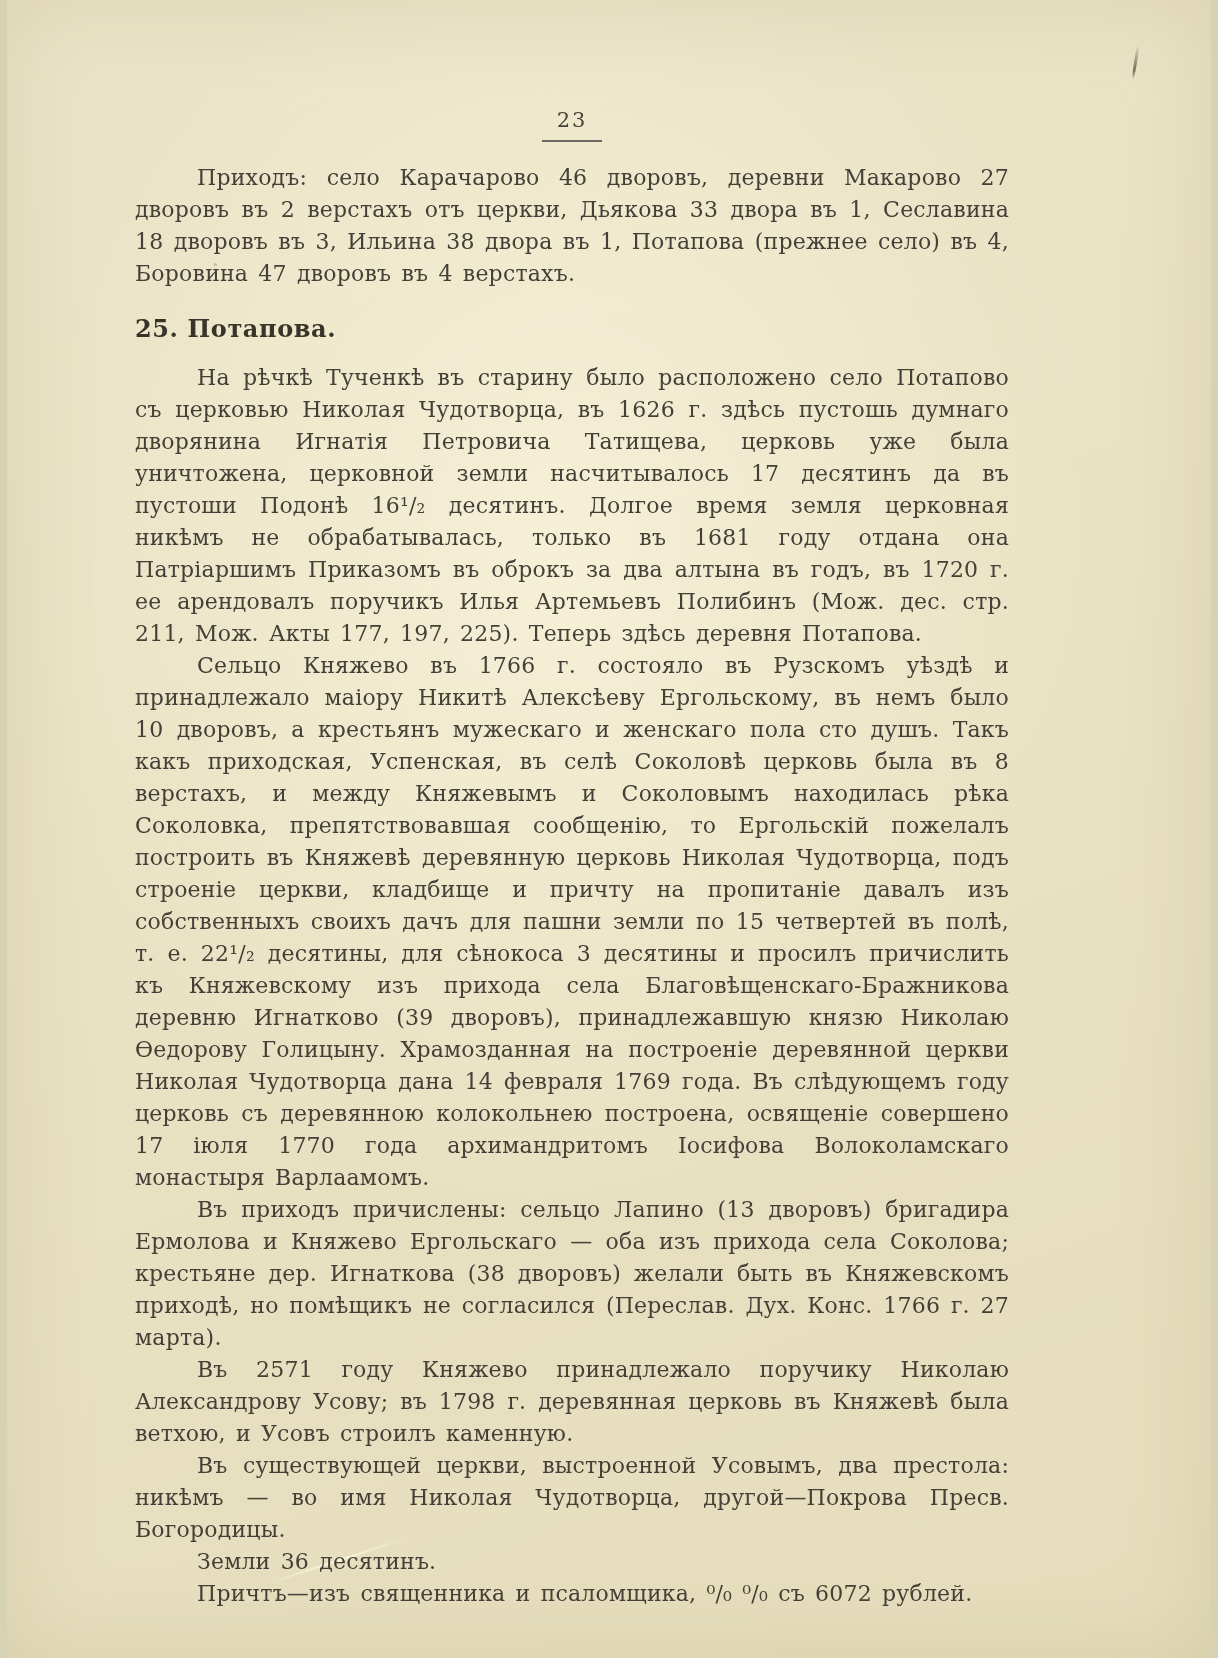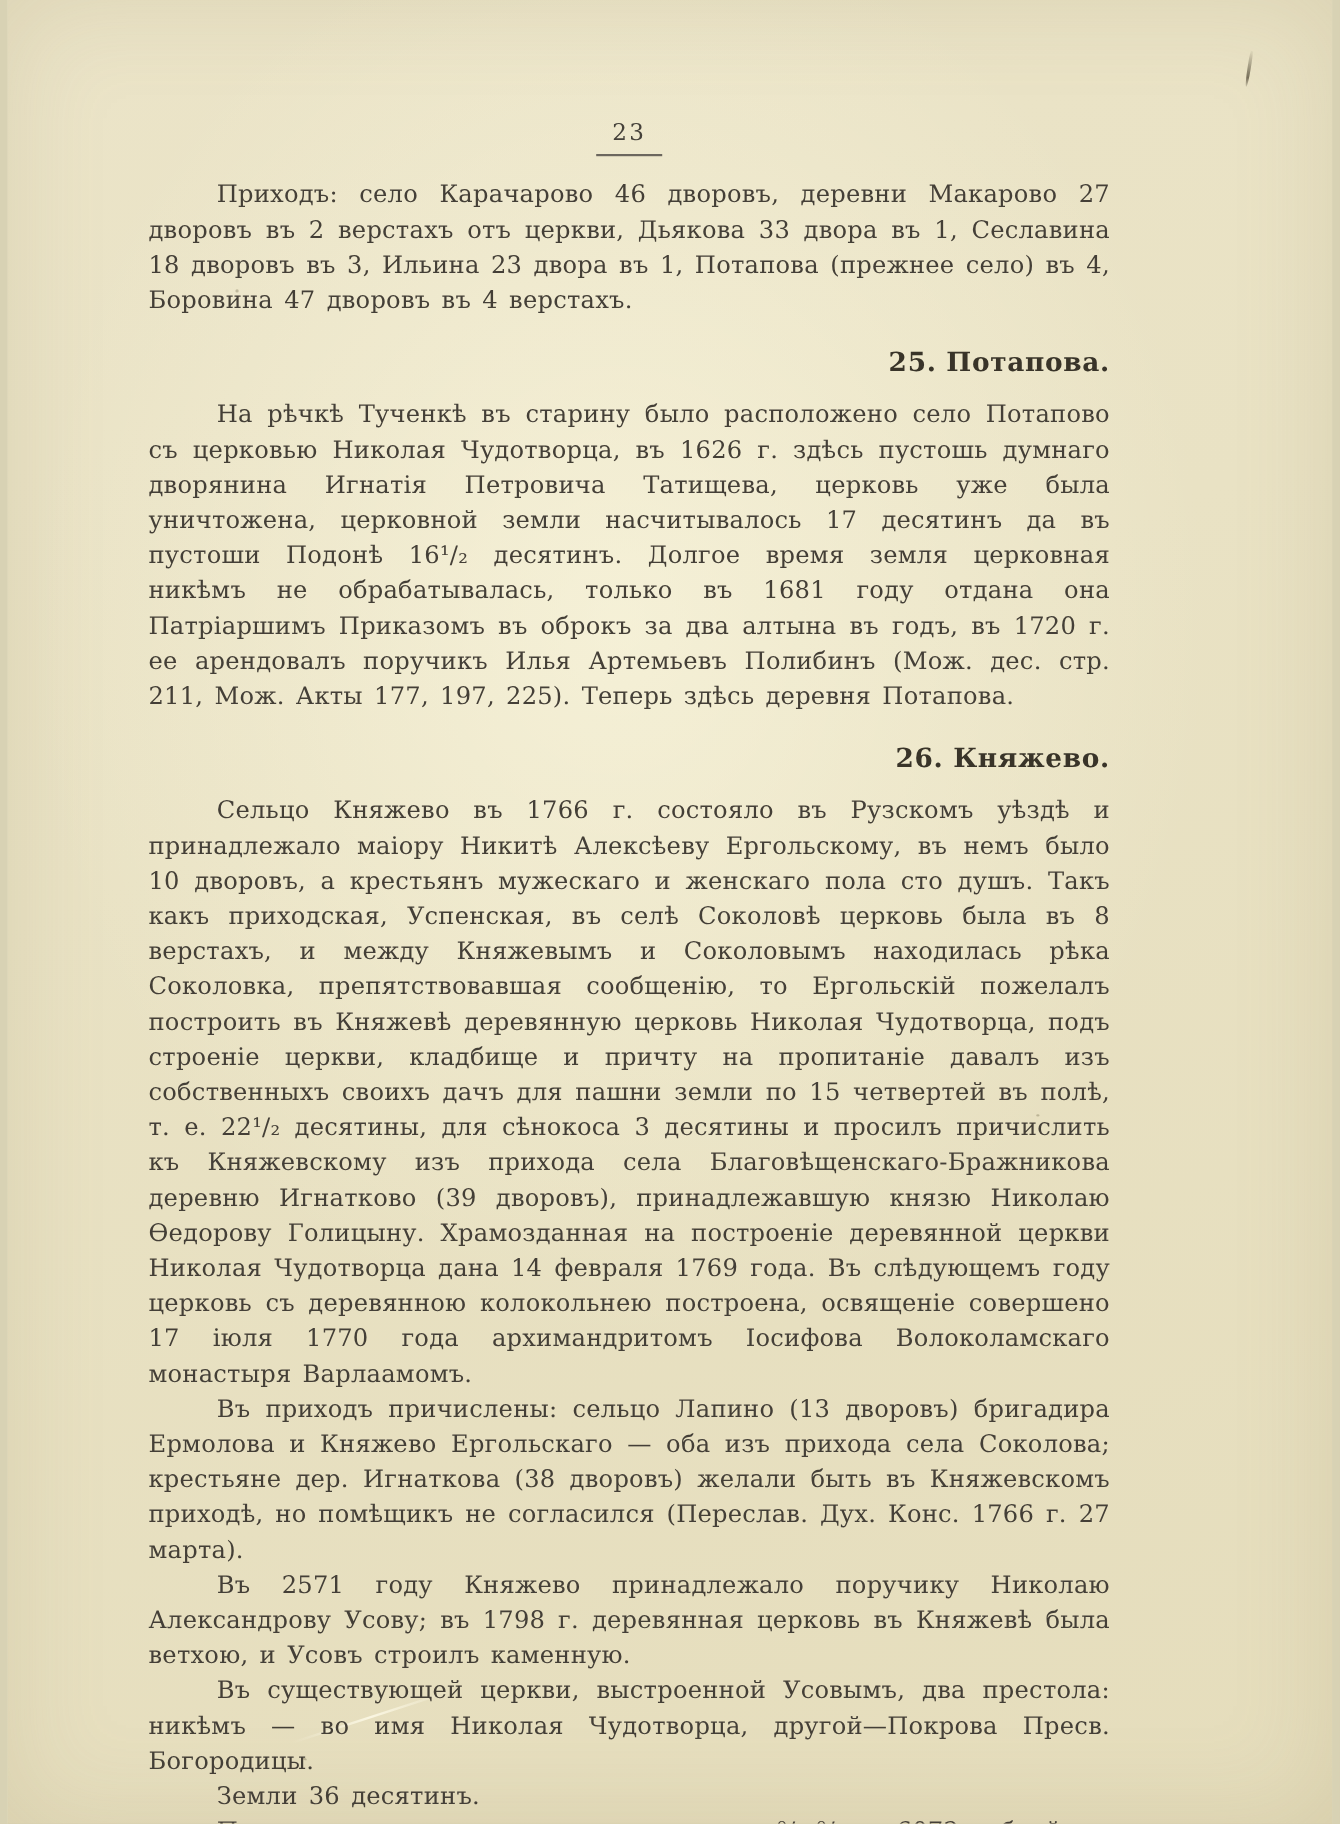--- a/index.html
+++ b/index.html
@@ -44,21 +44,21 @@
     font-size: 22px;
     line-height: 32px;
     text-align: justify;
     text-indent: 62px;
     word-spacing: 3px;
     letter-spacing: 0.2px;
     color: #443f37;
   }
   h2.section-heading {
     margin: 24px 0 19px 0;
-    text-align: right;
+    text-align: left;
     font-size: 24px;
     font-weight: bold;
     letter-spacing: 0.6px;
     color: #393429;
   }
   
   .ink-stroke {
     position: absolute;
     left: 1127px;
     top: 46px;
@@ -97,27 +97,26 @@
 
   <div class="content">
 
     <header>
       <div class="page-number">23</div>
       <div class="page-number-rule"></div>
     </header>
 
     <main>
 
-      <p class="body-para">Приходъ: село Карачарово 46 дворовъ, деревни Макарово 27 дворовъ въ 2 верстахъ отъ церкви, Дьякова 33 двора въ 1, Сеславина 18 дворовъ въ 3, Ильина 23 двора въ 1, Потапова (прежнее село) въ 4, Боровина 47 дворовъ въ 4 верстахъ.</p>
+      <p class="body-para">Приходъ: село Карачарово 46 дворовъ, деревни Макарово 27 дворовъ въ 2 верстахъ отъ церкви, Дьякова 33 двора въ 1, Сеславина 18 дворовъ въ 3, Ильина 38 двора въ 1, Потапова (прежнее село) въ 4, Боровина 47 дворовъ въ 4 верстахъ.</p>
 
       <h2 class="section-heading">25. Потапова.</h2>
 
       <p class="body-para">На рѣчкѣ Тученкѣ въ старину было расположено село Потапово съ церковью Николая Чудотворца, въ 1626 г. здѣсь пустошь думнаго дворянина Игнатія Петровича Татищева, церковь уже была уничтожена, церковной земли насчитывалось 17 десятинъ да въ пустоши Подонѣ 16¹/₂ десятинъ. Долгое время земля церковная никѣмъ не обрабатывалась, только въ 1681 году отдана она Патріаршимъ Приказомъ въ оброкъ за два алтына въ годъ, въ 1720 г. ее арендовалъ поручикъ Илья Артемьевъ Полибинъ (Мож. дес. стр. 211, Мож. Акты 177, 197, 225). Теперь здѣсь деревня Потапова.</p>
 
-      <h2 class="section-heading">26. Княжево.</h2>
 
       <p class="body-para">Сельцо Княжево въ 1766 г. состояло въ Рузскомъ уѣздѣ и принадлежало маіору Никитѣ Алексѣеву Ергольскому, въ немъ было 10 дворовъ, а крестьянъ мужескаго и женскаго пола сто душъ. Такъ какъ приходская, Успенская, въ селѣ Соколовѣ церковь была въ 8 верстахъ, и между Княжевымъ и Соколовымъ находилась рѣка Соколовка, препятствовавшая сообщенію, то Ергольскій пожелалъ построить въ Княжевѣ деревянную церковь Николая Чудотворца, подъ строеніе церкви, кладбище и причту на пропитаніе давалъ изъ собственныхъ своихъ дачъ для пашни земли по 15 четвертей въ полѣ, т. е. 22¹/₂ десятины, для сѣнокоса 3 десятины и просилъ причислить къ Княжевскому изъ прихода села Благовѣщенскаго-Бражникова деревню Игнатково (39 дворовъ), принадлежавшую князю Николаю Ѳедорову Голицыну. Храмозданная на построеніе деревянной церкви Николая Чудотворца дана 14 февраля 1769 года. Въ слѣдующемъ году церковь съ деревянною колокольнею построена, освященіе совершено 17 іюля 1770 года архимандритомъ Іосифова Волоколамскаго монастыря Варлаамомъ.</p>
 
       <p class="body-para">Въ приходъ причислены: сельцо Лапино (13 дворовъ) бригадира Ермолова и Княжево Ергольскаго — оба изъ прихода села Соколова; крестьяне дер. Игнаткова (38 дворовъ) желали быть въ Княжевскомъ приходѣ, но помѣщикъ не согласился (Переслав. Дух. Конс. 1766 г. 27 марта).</p>
 
       <p class="body-para">Въ 2571 году Княжево принадлежало поручику Николаю Александрову Усову; въ 1798 г. деревянная церковь въ Княжевѣ была ветхою, и Усовъ строилъ каменную.</p>
 
       <p class="body-para">Въ существующей церкви, выстроенной Усовымъ, два престола: никѣмъ — во имя Николая Чудотворца, другой—Покрова Пресв. Богородицы.</p>
 
       <p class="body-para">Земли 36 десятинъ.</p>

